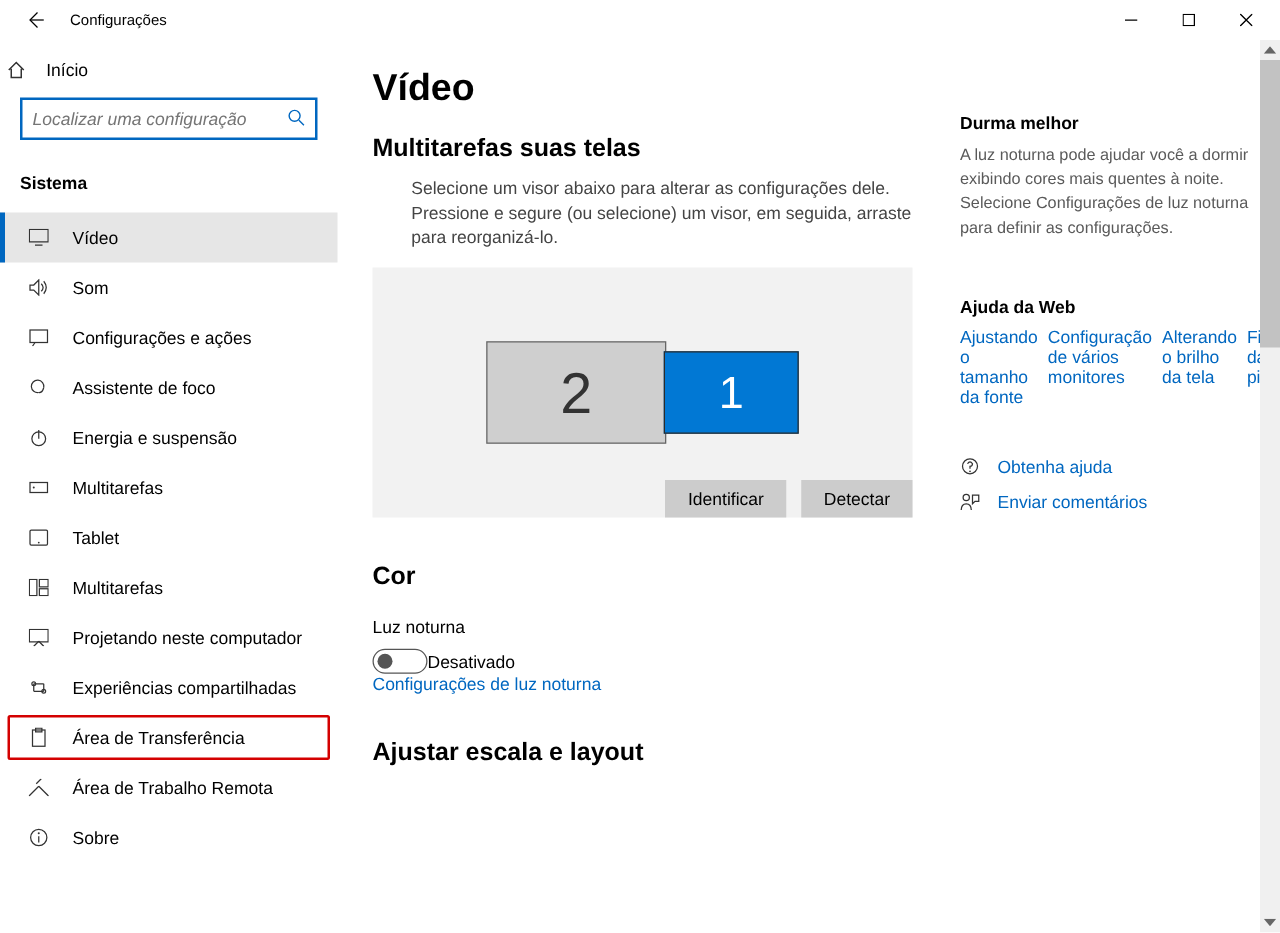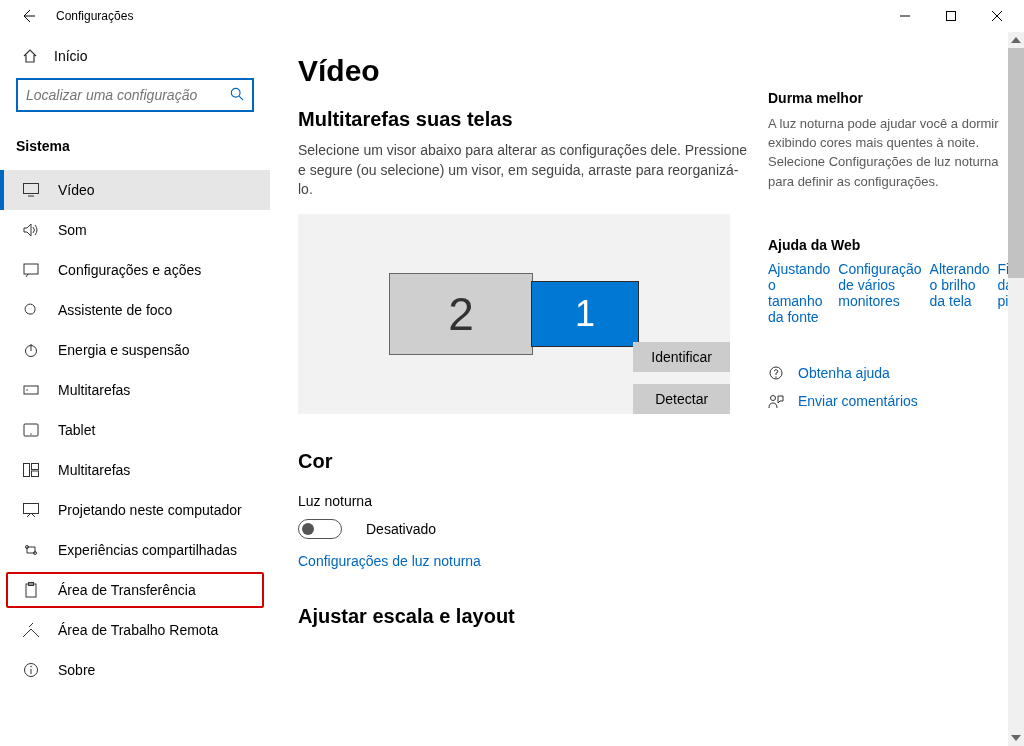--- a/index.html
+++ b/index.html
@@ -29,21 +29,21 @@
 
   .body-row { display:flex; height: 714px; }
   .sidebar {
     width: 270px;
     padding: 8px 0 0 0;
     display:flex; flex-direction:column;
     position:relative;
   }
   .home-row {
     display:flex; align-items:center; gap:16px;
-    padding: 8px 16px 10px 22px;
+    padding: 8px 16px 10px 5px;
     cursor:pointer;
   }
   .home-row .home-icon { width:16px; display:flex; }
   .home-row .home-label { font-size:14px; }
 
   .search-wrap { padding: 4px 16px 10px 16px; }
   .search-box {
     border: 2px solid #0067c0;
     height: 34px;
     display:flex; align-items:center;
@@ -90,21 +90,21 @@
     overflow:hidden;
   }
   .main-col {
     padding: 22px 0 0 28px;
     flex:1;
     overflow-y:auto;
     max-width: 490px;
   }
   .page-heading { font-size: 30px; font-weight:600; margin-bottom: 20px; }
   .section-heading { font-size: 20px; font-weight:600; margin-bottom: 10px; }
-  .section-desc { font-size: 14px; color:#444; line-height:1.4; margin-bottom: 14px; max-width: 450px;}
+  .section-desc { font-size: 14px; color:#444; line-height:1.4; margin-bottom: 14px; max-width: 450px; margin-left: 31px;}
 
   .display-box {
     background:#f2f2f2;
     width: 432px;
     height: 200px;
     position:relative;
   }
   .monitors-area {
     position:absolute; inset:0;
     display:flex; align-items:center; justify-content:center;
@@ -119,35 +119,35 @@
   }
   .monitor1 {
     width: 108px; height: 66px;
     background:#0178d4;
     border: 1px solid #2b2b2b;
     display:flex; align-items:center; justify-content:center;
     font-size: 36px; color:#fff;
   }
   .display-buttons {
     position:absolute; right:0; bottom:0;
-    display:flex; gap:12px;flex-direction:column;
+    display:flex; gap:12px;
   }
   .gray-btn {
     background:#ccc; border:none;
     padding: 7px 18px;
     font-size:14px;
     cursor:pointer;
   }
 
   .link { color:#0067c0; font-size:14px; cursor:pointer; }
 
   .section { margin-top: 36px; }
   .field-label { font-size: 14px; margin-bottom: 10px; margin-top: 20px; }
 
-  .toggle-row { display:flex; align-items:center; gap:24px; margin-bottom: 14px;}
+  .toggle-row { display:flex; align-items:center; gap:0; }
   .toggle {
     width: 44px; height: 20px; border:1px solid #555; border-radius: 10px;
     position:relative; background:#fff;
   }
   .toggle::after {
     content:""; position:absolute; left:3px; top:3px;
     width:12px; height:12px; border-radius:50%; background:#555;
   }
   .toggle-label { font-size:14px; }
 

